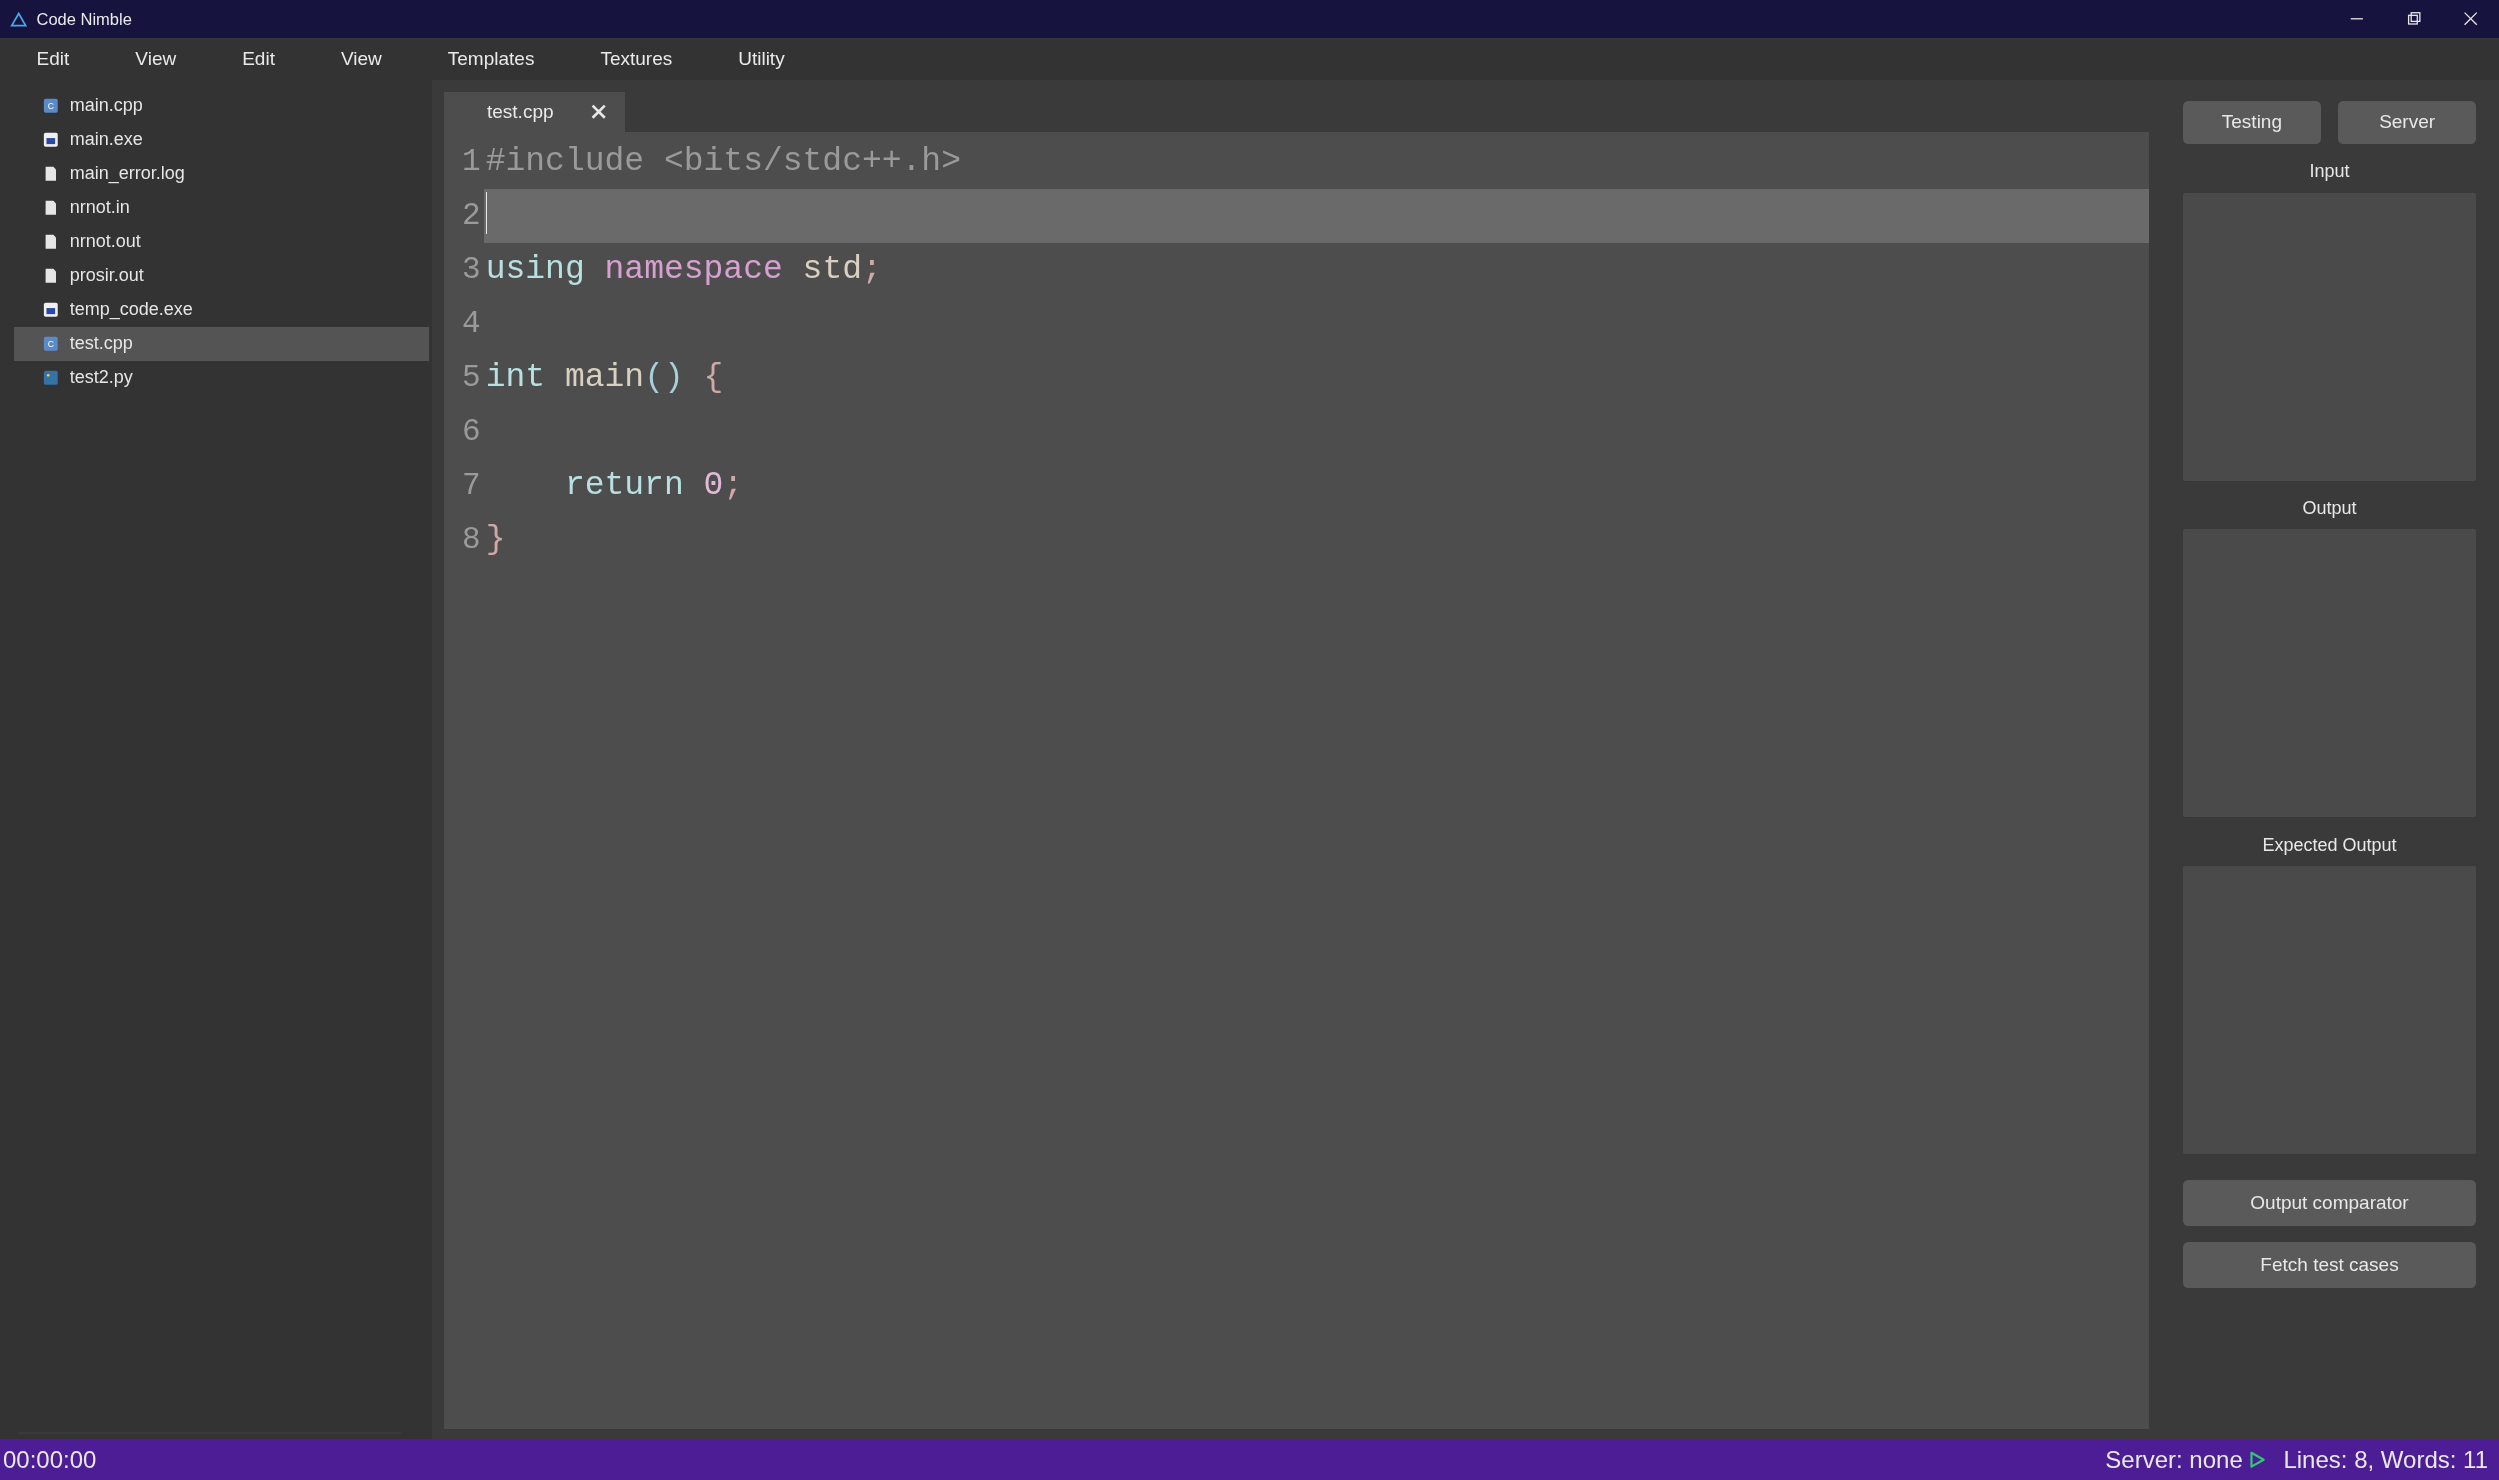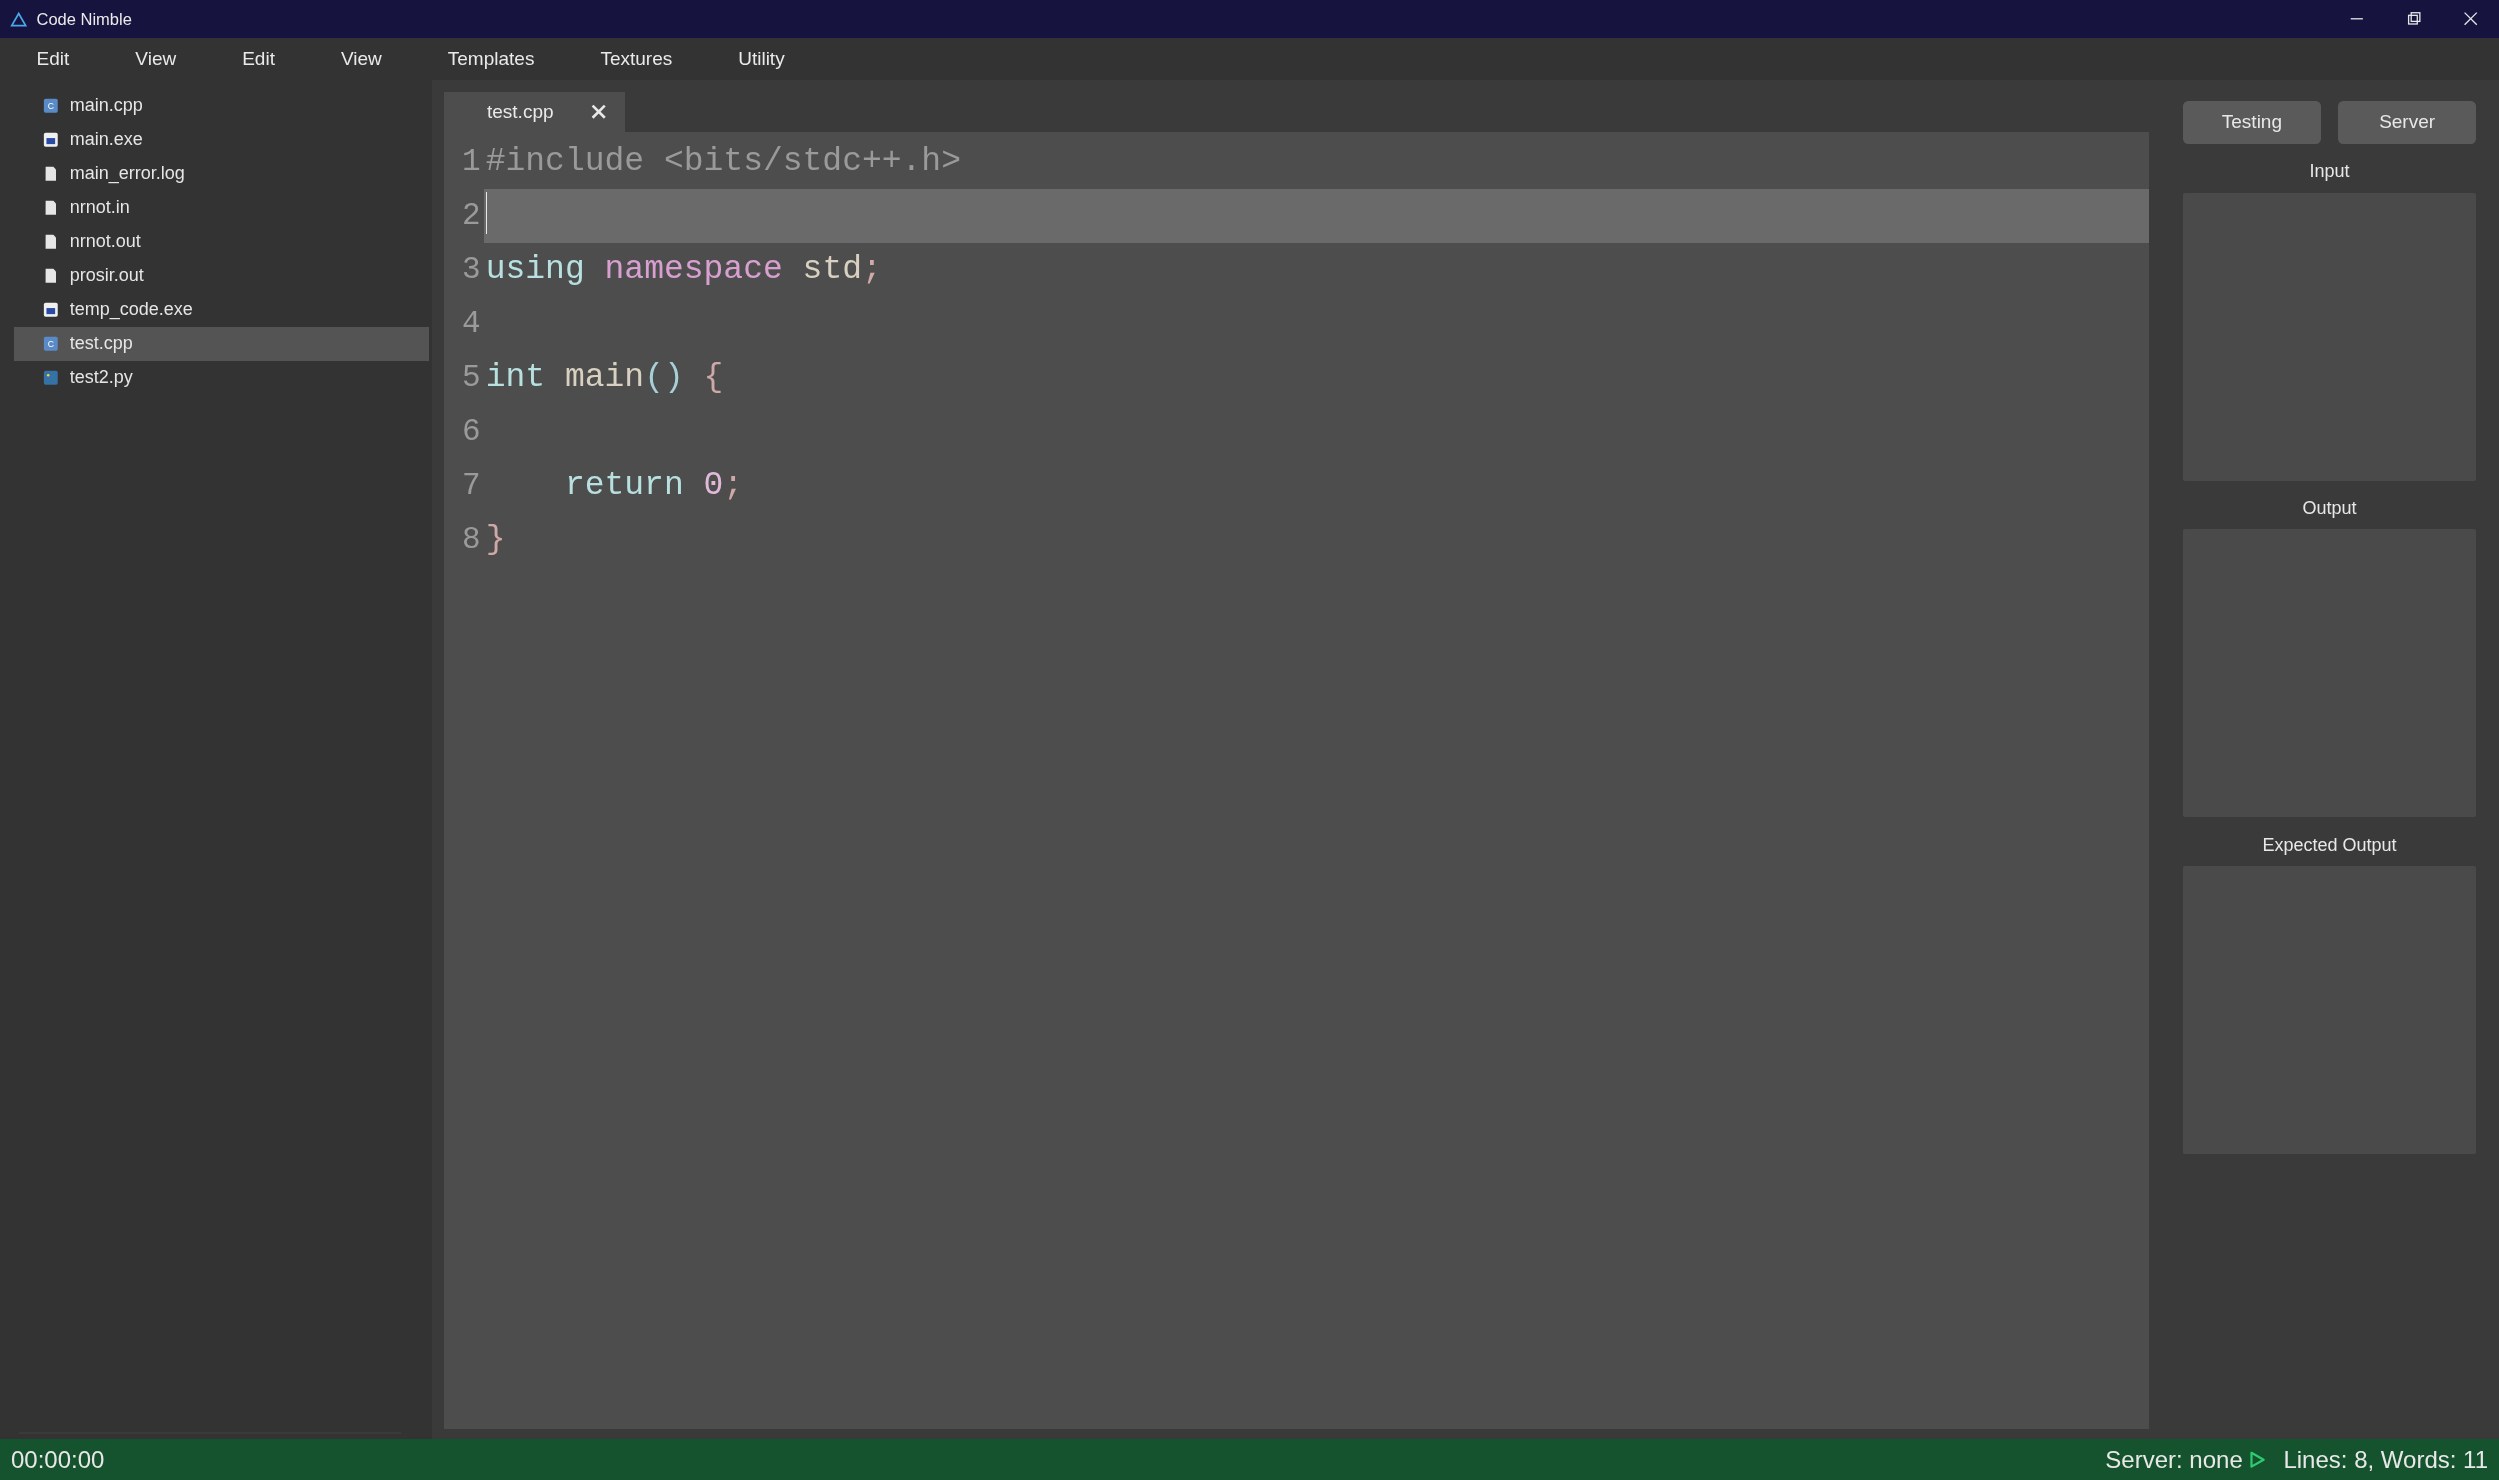--- a/index.html
+++ b/index.html
@@ -187,25 +187,25 @@
   border-radius:5.2px;
   text-align:center;
   padding:12px 0;
   font-size:19px;
   cursor:pointer;
 }
 
 
 .statusbar {
   height: 42px;
-  background: #14532d;
+  background: #4c1d95;
   display:flex;
   align-items:center;
   justify-content:space-between;
-  padding: 0 12px 0 11px;
+  padding: 0 12px 0 3px;
   font-size: 24px;
 }
 .status-left { font-size: 24px; }
 .status-right { display:flex; align-items:center; gap: 5px; }
 .play-icon { width:19px; height:19px; display:flex; align-items:center; }
 .play-icon svg { fill: #2ecc71; }
 </style>
 </head>
 <body>
 
@@ -371,20 +371,24 @@
       <div class="rp-box"></div>
     </div>
     <div class="rp-section">
       <div class="rp-label">Output</div>
       <div class="rp-box"></div>
     </div>
     <div class="rp-section">
       <div class="rp-label">Expected Output</div>
       <div class="rp-box"></div>
     </div>
+    <div class="rp-actions">
+      <div class="rp-action">Output comparator</div>
+      <div class="rp-action">Fetch test cases</div>
+    </div>
   </div>
 
 </div>
 
 <div class="statusbar">
   <span class="status-left">00:00:00</span>
   <span class="status-right">
     <span>Server: none</span>
     <span class="play-icon">
       <svg width="17.4" height="17.4" viewBox="0 0 20 20">

